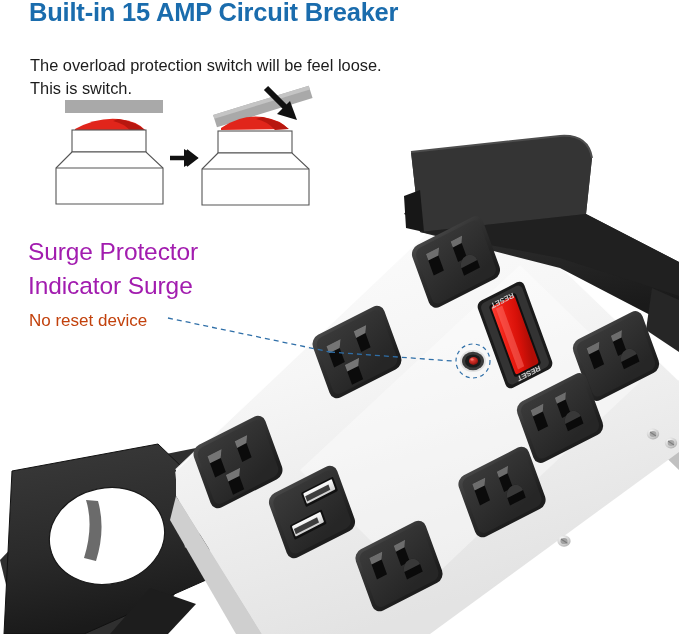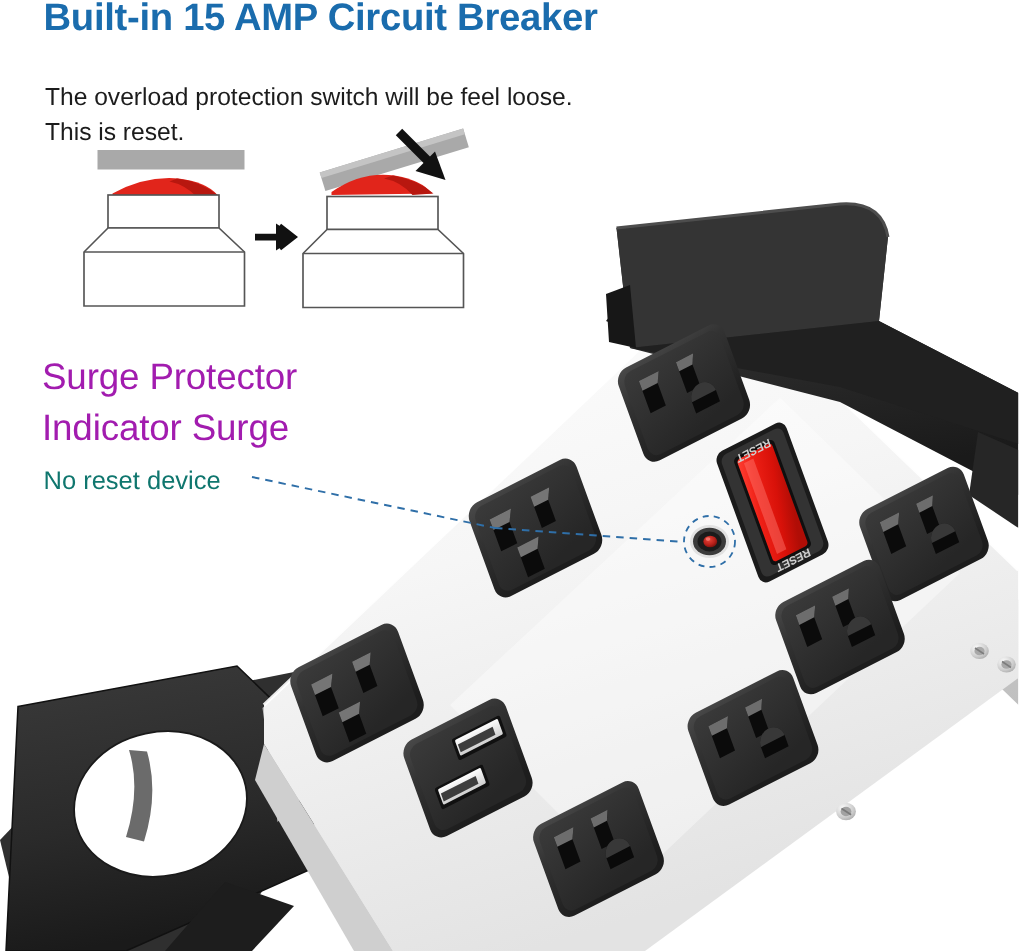--- a/index.html
+++ b/index.html
@@ -30,21 +30,21 @@
 
   .callout-title {
     position: absolute; left: 28px;
     font-size: 24.5px; color: #a21caf; white-space: nowrap;
     letter-spacing: -0.1px;
   }
   .callout-title.t1 { top: 238px; }
   .callout-title.t2 { top: 272px; }
   .callout-sub {
     position: absolute; left: 29px; top: 311px;
-    font-size: 17px; color: #0f766e; white-space: nowrap;
+    font-size: 17px; color: #c2410c; white-space: nowrap;
   }
 
   
   .diagram { position: absolute; left: 0; top: 0; width: 679px; height: 634px;
              pointer-events: none; }
 
   
   .photo { position: absolute; left: 0; top: 0; width: 679px; height: 634px; }
 
   .leader { position: absolute; left: 0; top: 0; width: 679px; height: 634px; }
@@ -269,19 +269,19 @@
   </svg>
 
   <svg class="leader" viewBox="0 0 679 634">
     <path d="M 168,318 L 330,352" stroke="#2f6fa8" stroke-width="1.3" stroke-dasharray="5,4" fill="none"></path>
     <path d="M 330,352 L 452,361" stroke="#2f6fa8" stroke-width="1.3" stroke-dasharray="5,4" fill="none"></path>
     <circle cx="473" cy="361" r="17" fill="none" stroke="#2f6fa8" stroke-width="1.2" stroke-dasharray="4,3.5"></circle>
   </svg>
 
   <div class="headline">Built-in 15 AMP Circuit Breaker</div>
   <div class="bodyline l1">The overload protection switch will be feel loose.</div>
-  <div class="bodyline l2">This is reset.</div>
+  <div class="bodyline l2">This is switch.</div>
 
   <div class="callout-title t1">Surge Protector</div>
   <div class="callout-title t2">Indicator Surge</div>
   <div class="callout-sub">No reset device</div>
 
 </div>
 
 </body></html>

